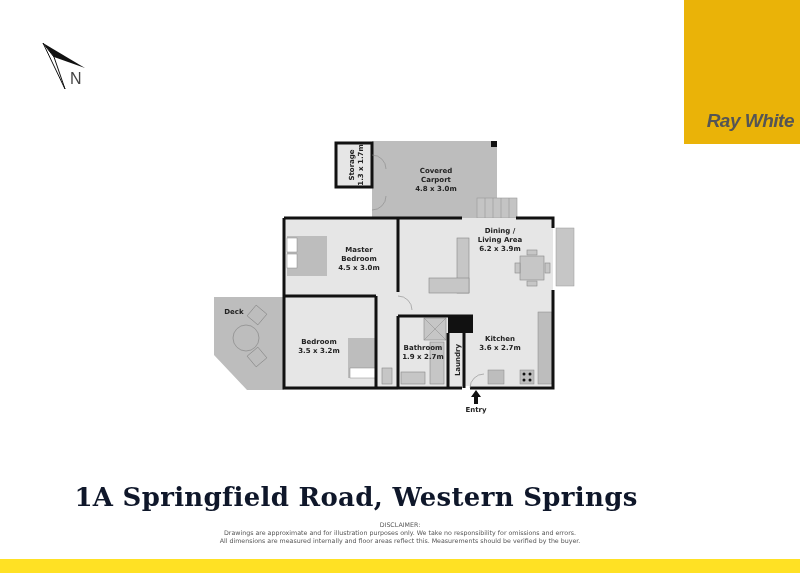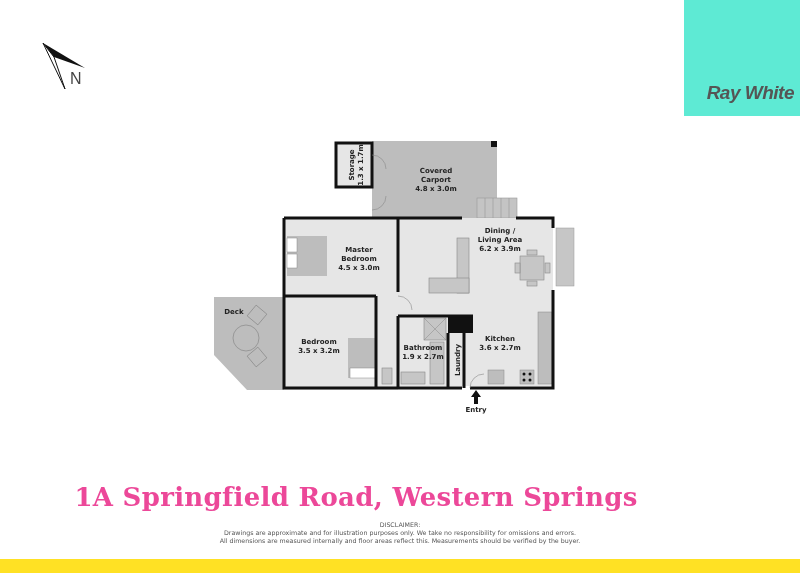--- a/index.html
+++ b/index.html
@@ -1,22 +1,22 @@
 <!DOCTYPE html>
 <html><head>
 <meta charset="utf-8">
 <style>
   html, body { margin:0; padding:0; }
   body { width:800px; height:573px; background:#ffffff; position:relative; overflow:hidden; font-family:"DejaVu Sans", sans-serif; }
-  .logo-box { position:absolute; left:684px; top:0; width:116px; height:116px; background:#5eead4; }
+  .logo-box { position:absolute; left:684px; top:0; width:116px; height:144px; background:#eab308; }
   .logo-text { position:absolute; right:6px; bottom:12px; font-family:"Liberation Sans", sans-serif; font-weight:bold; font-style:italic; font-size:19px; color:#555555; letter-spacing:-0.5px; }
   .compass { position:absolute; left:40px; top:40px; width:50px; height:50px; }
   .plan { position:absolute; left:0; top:0; width:800px; height:480px; }
   .room-label { font-family:"DejaVu Sans", sans-serif; font-weight:bold; font-size:7px; fill:#222222; text-anchor:middle; }
-  .title { position:absolute; left:0; top:482px; width:712px; text-align:center; font-family:"DejaVu Serif", serif; font-weight:bold; font-size:26px; color:#ec4899; letter-spacing:0.3px; }
+  .title { position:absolute; left:0; top:482px; width:712px; text-align:center; font-family:"DejaVu Serif", serif; font-weight:bold; font-size:26px; color:#0f172a; letter-spacing:0.3px; }
   .disclaimer { position:absolute; left:0; top:521px; width:800px; text-align:center; font-family:"DejaVu Sans", sans-serif; font-size:6.3px; line-height:8px; color:#555555; }
   .footer-bar { position:absolute; left:0; top:559px; width:800px; height:14px; background:#ffe124; }
 </style>
 </head>
 <body>
 
 <div class="logo-box">
   <div class="logo-text">Ray White</div>
 </div>
 

